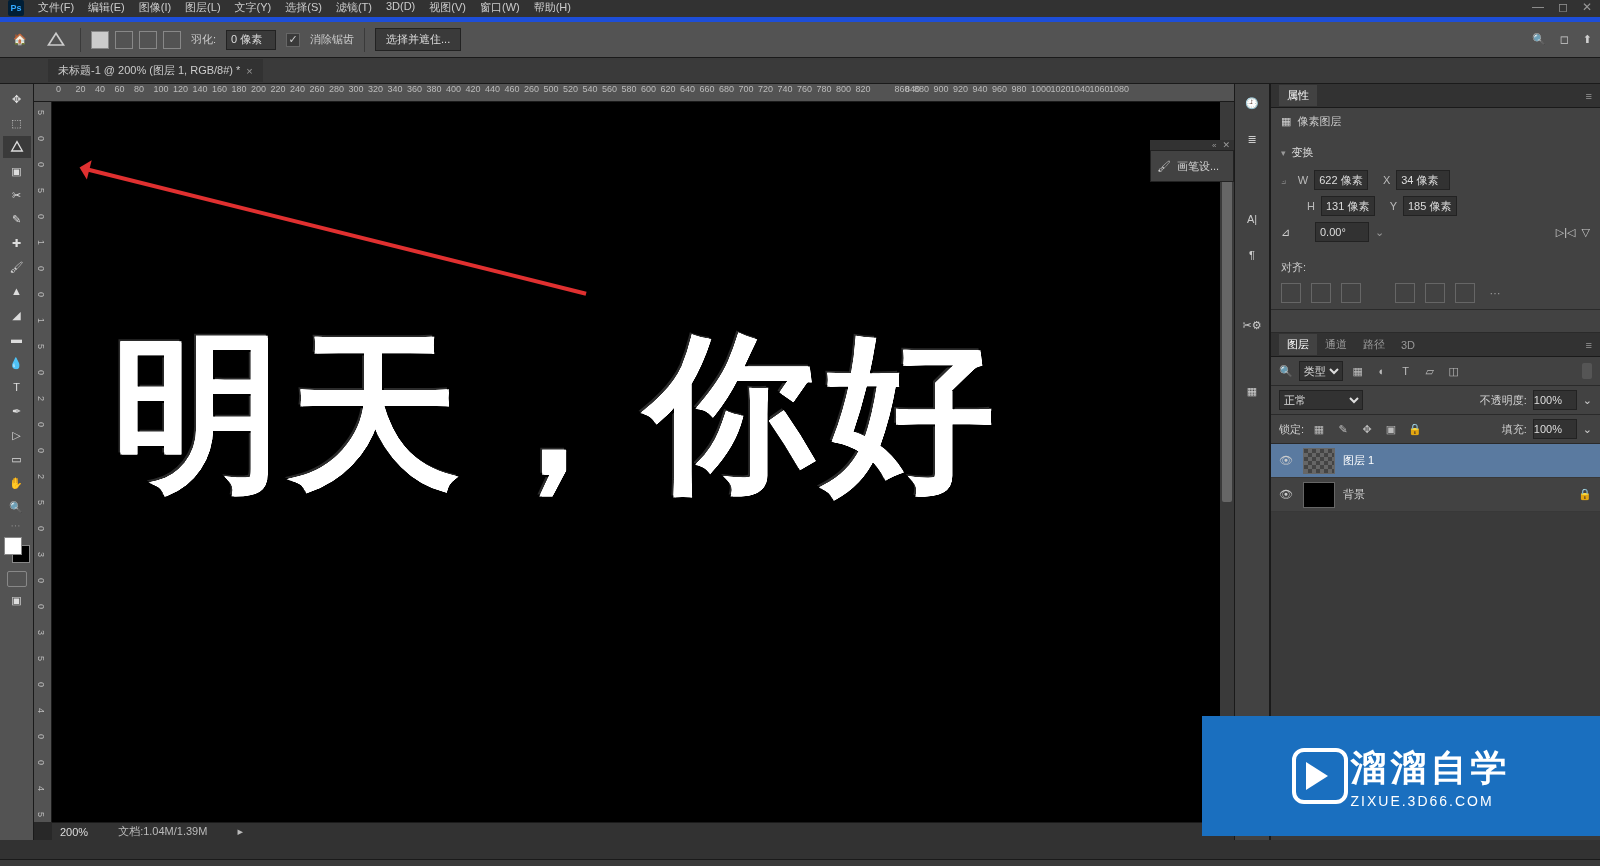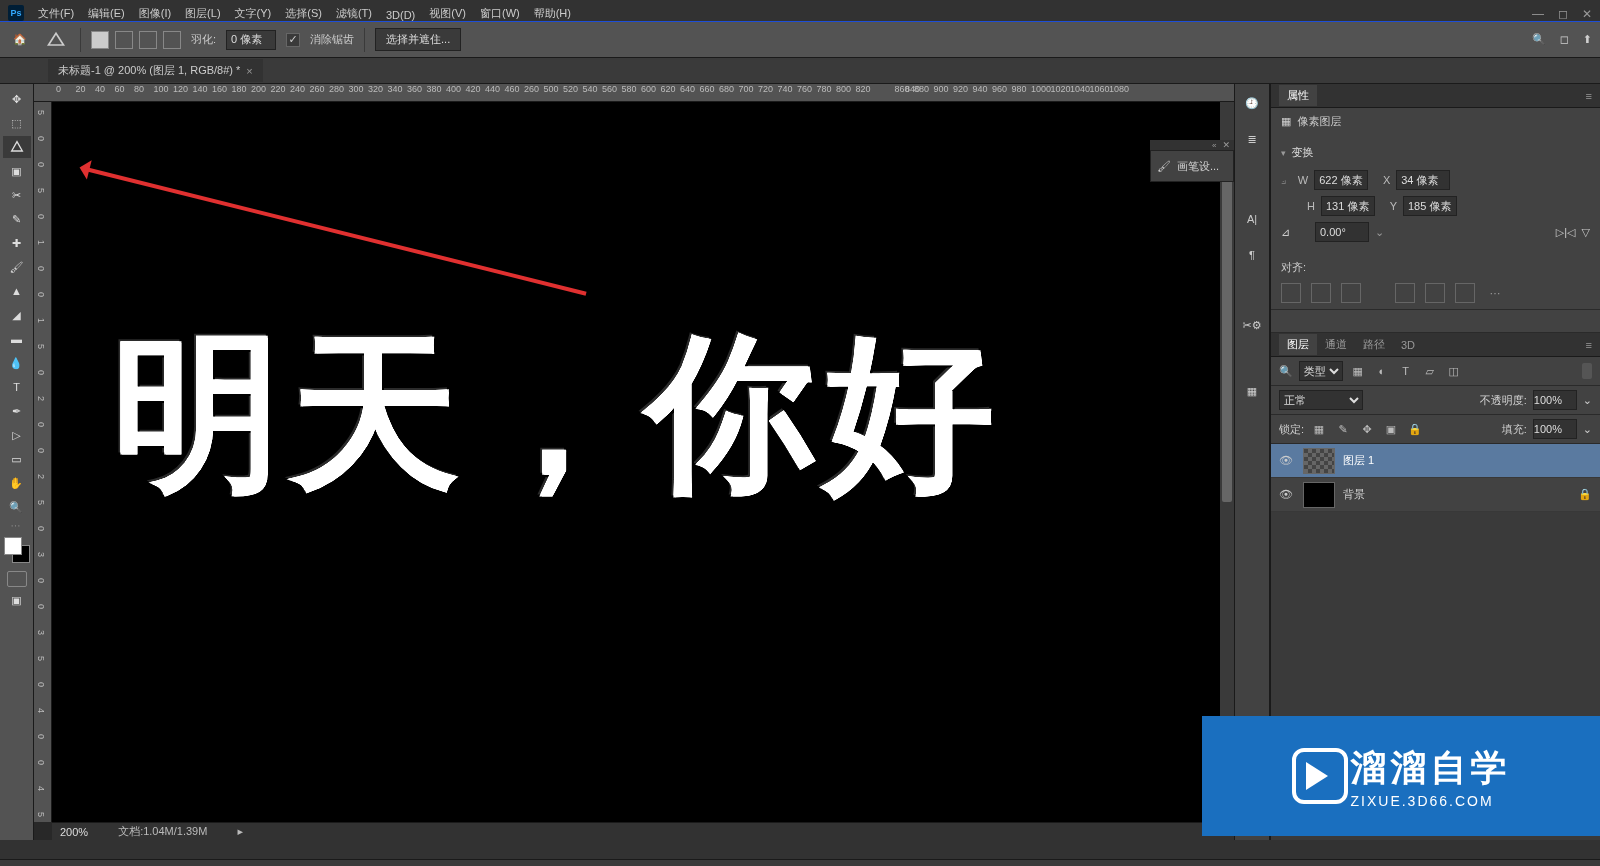--- a/index.html
+++ b/index.html
@@ -1,19 +1,19 @@
 <!DOCTYPE html>
 <html><head>
 <meta charset="utf-8">
 <style>
 * { margin: 0; padding: 0; box-sizing: border-box; font-family: "Microsoft YaHei", sans-serif; font-size: 11px; }
 body { background: #323232; color: #d0d0d0; width: 1600px; height: 866px; overflow: hidden; position: relative; }
 
 
-.menubar { height: 22px; background: #323232; display: flex; align-items: flex-end; padding: 0 8px; gap: 14px; border-bottom: 1px solid #1d4ed8; }
+.menubar { height: 22px; background: #323232; display: flex; align-items: flex-start; padding: 0 8px; gap: 14px; border-bottom: 5px solid #1d4ed8; }
 .menubar .ps-icon { width: 16px; height: 16px; background: #001e36; color: #31a8ff; display: flex; align-items: center; justify-content: center; font-weight: bold; font-size: 9px; border-radius: 2px; }
 .menubar .menu-item { color: #ccc; cursor: pointer; }
 .window-controls { margin-left: auto; display: flex; gap: 14px; }
 .window-controls span { color: #999; cursor: pointer; font-size: 12px; }
 
 
 .optionsbar { height: 36px; background: #535353; display: flex; align-items: center; padding: 0 8px; gap: 10px; border-bottom: 1px solid #1a1a1a; }
 .optionsbar .home-icon { width: 24px; height: 24px; display: flex; align-items: center; justify-content: center; color: #ddd; }
 .optionsbar .tool-preset { width: 28px; height: 24px; display: flex; align-items: center; justify-content: center; }
 .optionsbar .divider { width: 1px; height: 24px; background: #3a3a3a; }

